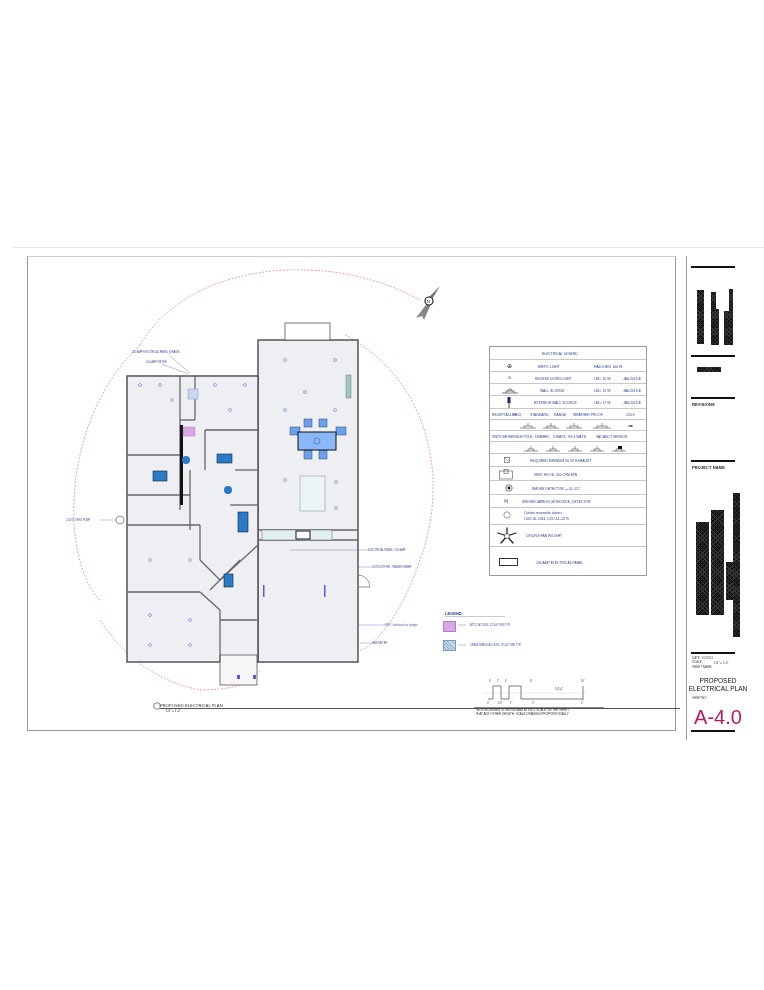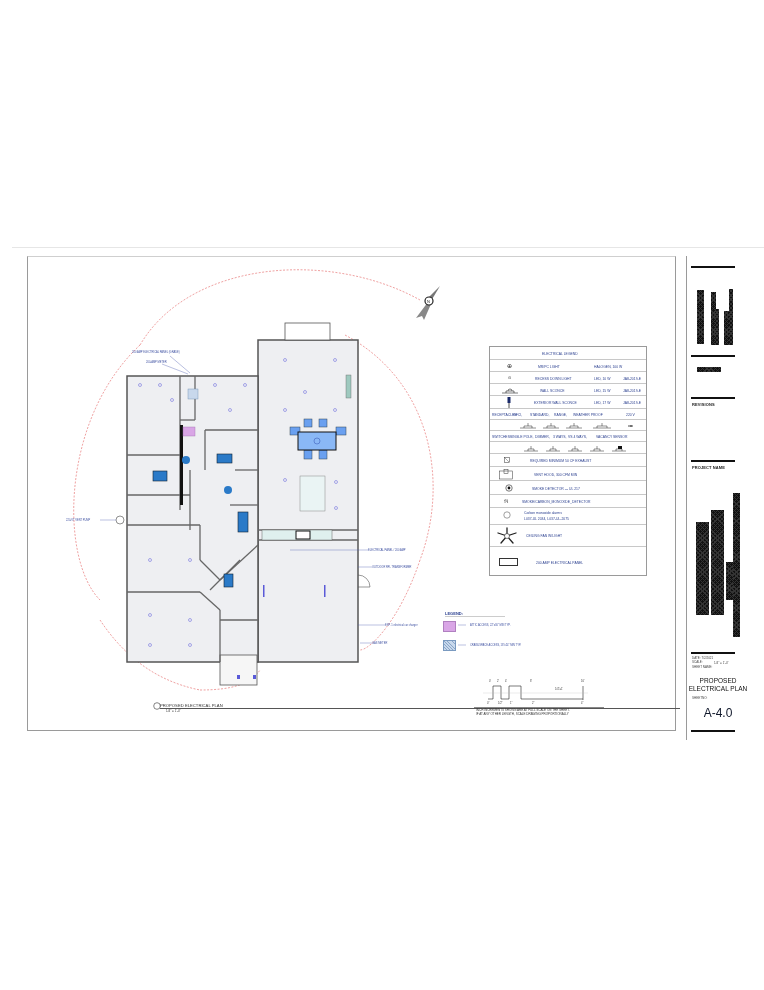--- a/index.html
+++ b/index.html
@@ -5,21 +5,21 @@
   * { box-sizing: border-box; margin: 0; padding: 0; }
   body { width: 764px; height: 990px; background: #ffffff; position: relative; overflow: hidden; font-family: "Liberation Sans", sans-serif; }
   .abs { position: absolute; }
   .sheet-top-line { left: 12px; top: 247px; width: 752px; height: 1px; background: #e6e6e6; }
   .drawing-frame { left: 27px; top: 256px; width: 649px; height: 475px; border: 1px solid #9a9a9a; border-top-color: #cfcfcf; }
   .title-block { left: 686px; top: 256px; width: 66px; height: 484px; border-left: 1px solid #9a9a9a; }
   .tb-rule { position: absolute; left: 4px; width: 44px; height: 2px; background: #111; }
   .tb-label { position: absolute; left: 5px; font-size: 4px; font-weight: bold; color: #222; letter-spacing: 0.1px; }
   .tb-small { position: absolute; left: 5px; font-size: 3px; color: #444; }
   .tb-sheetname { position: absolute; left: 0; width: 62px; text-align: center; font-size: 6.5px; color: #111; line-height: 8px; }
-  .tb-sheetnum { position: absolute; left: 0; width: 62px; text-align: center; font-size: 12px; color: #0f172a; }
+  .tb-sheetnum { position: absolute; left: 0; width: 62px; text-align: center; font-size: 20px; color: #be185d; }
   .hatch { position: absolute; background: #111; background-image: repeating-linear-gradient(45deg, #333 0 1px, transparent 1px 3px), repeating-linear-gradient(-45deg, #333 0 1px, transparent 1px 3px); }
   .elec-legend { left: 489px; top: 346px; width: 158px; height: 230px; border: 1px solid #9a9a9a; background: #fff; }
   .el-row { position: absolute; left: 0; width: 100%; border-bottom: 1px solid #c8c8c8; font-size: 3.4px; color: #2a3f8f; }
   .el-txt { position: absolute; white-space: nowrap; }
   .sym { position: absolute; color: #222; font-size: 6px; line-height: 6px; }
   .note { position: absolute; font-size: 2.6px; color: #3b4ea0; white-space: nowrap; }
   .fp-legend-title { left: 445px; top: 611px; font-size: 4px; font-weight: bold; color: #2a3f8f; }
   .scale-note { left: 476px; top: 708px; font-size: 3px; color: #333; line-height: 4px; }
   .plan-title { left: 160px; top: 703px; font-size: 4.2px; color: #333; }
   .plan-scale { left: 166px; top: 708px; font-size: 3px; color: #333; }

